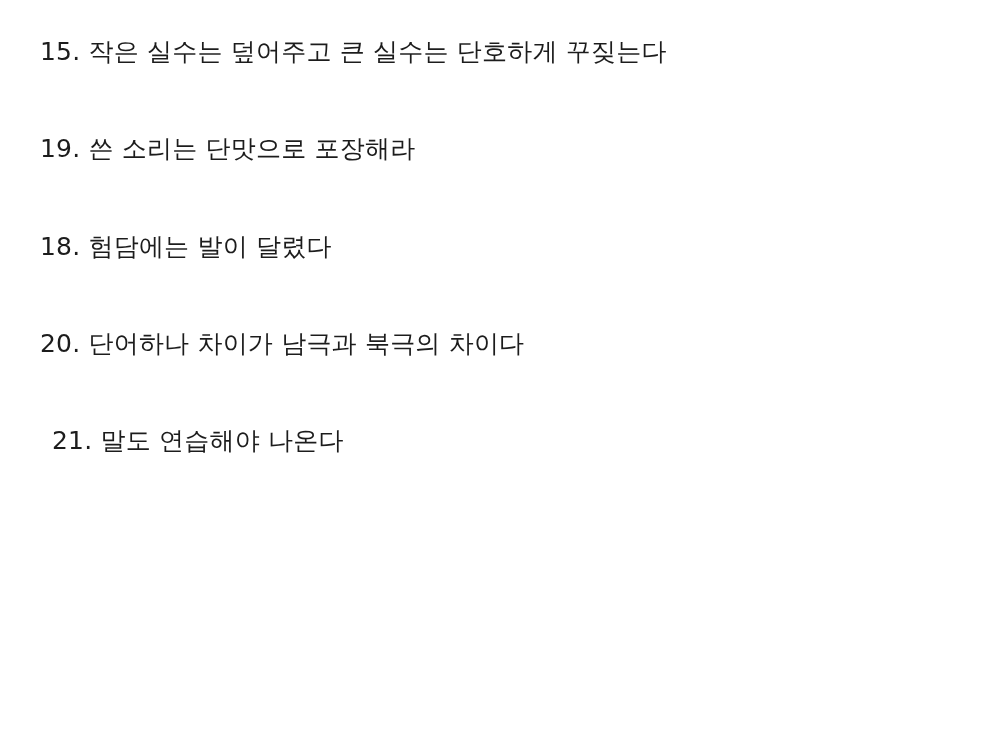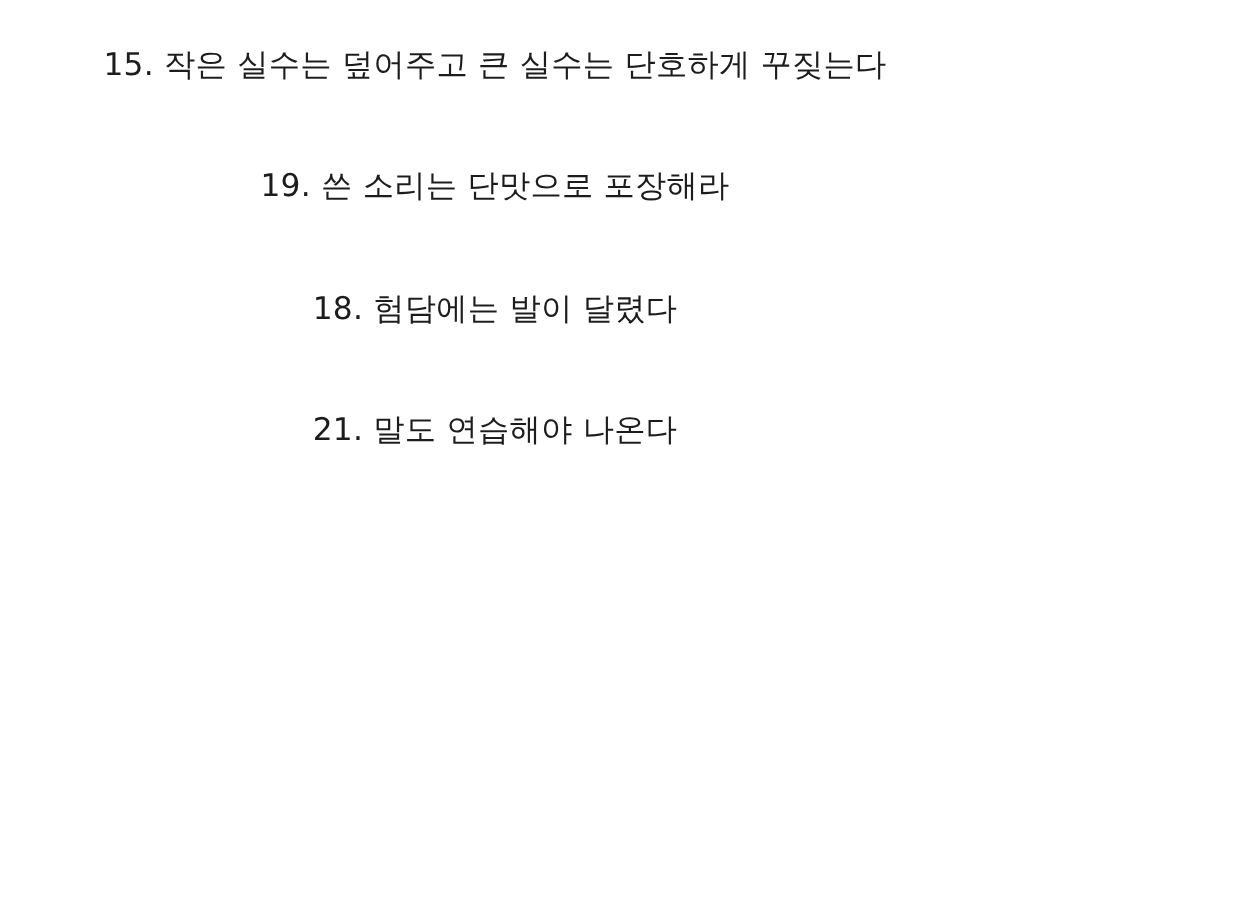--- a/index.html
+++ b/index.html
@@ -15,36 +15,37 @@
     overflow: hidden;
   }
   .page {
     width: 792px;
     height: 732px;
     box-sizing: border-box;
     padding: 36px 40px 20px 40px;
     display: flex;
     flex-direction: column;
     justify-content: flex-start;
-    text-align: center;
   }
   .line {
     display: block;
     font-size: 25px;
     line-height: 1.25;
     letter-spacing: 0.2px;
     color: #1c1c1c;
     white-space: nowrap;
     margin: 0 0 66px 0;
   }
   .line:last-child {
     margin-bottom: 0;
+    margin-left: 12px;
   }
 </style>
 </head>
 <body>
 
 <div class="page">
   <p class="line">15. 작은 실수는 덮어주고 큰 실수는 단호하게 꾸짖는다</p>
   <p class="line">19. 쓴 소리는 단맛으로 포장해라</p>
   <p class="line">18. 험담에는 발이 달렸다</p>
+  <p class="line">20. 단어하나 차이가 남극과 북극의 차이다</p>
   <p class="line">21. 말도 연습해야 나온다</p>
 </div>
 
 </body></html>

